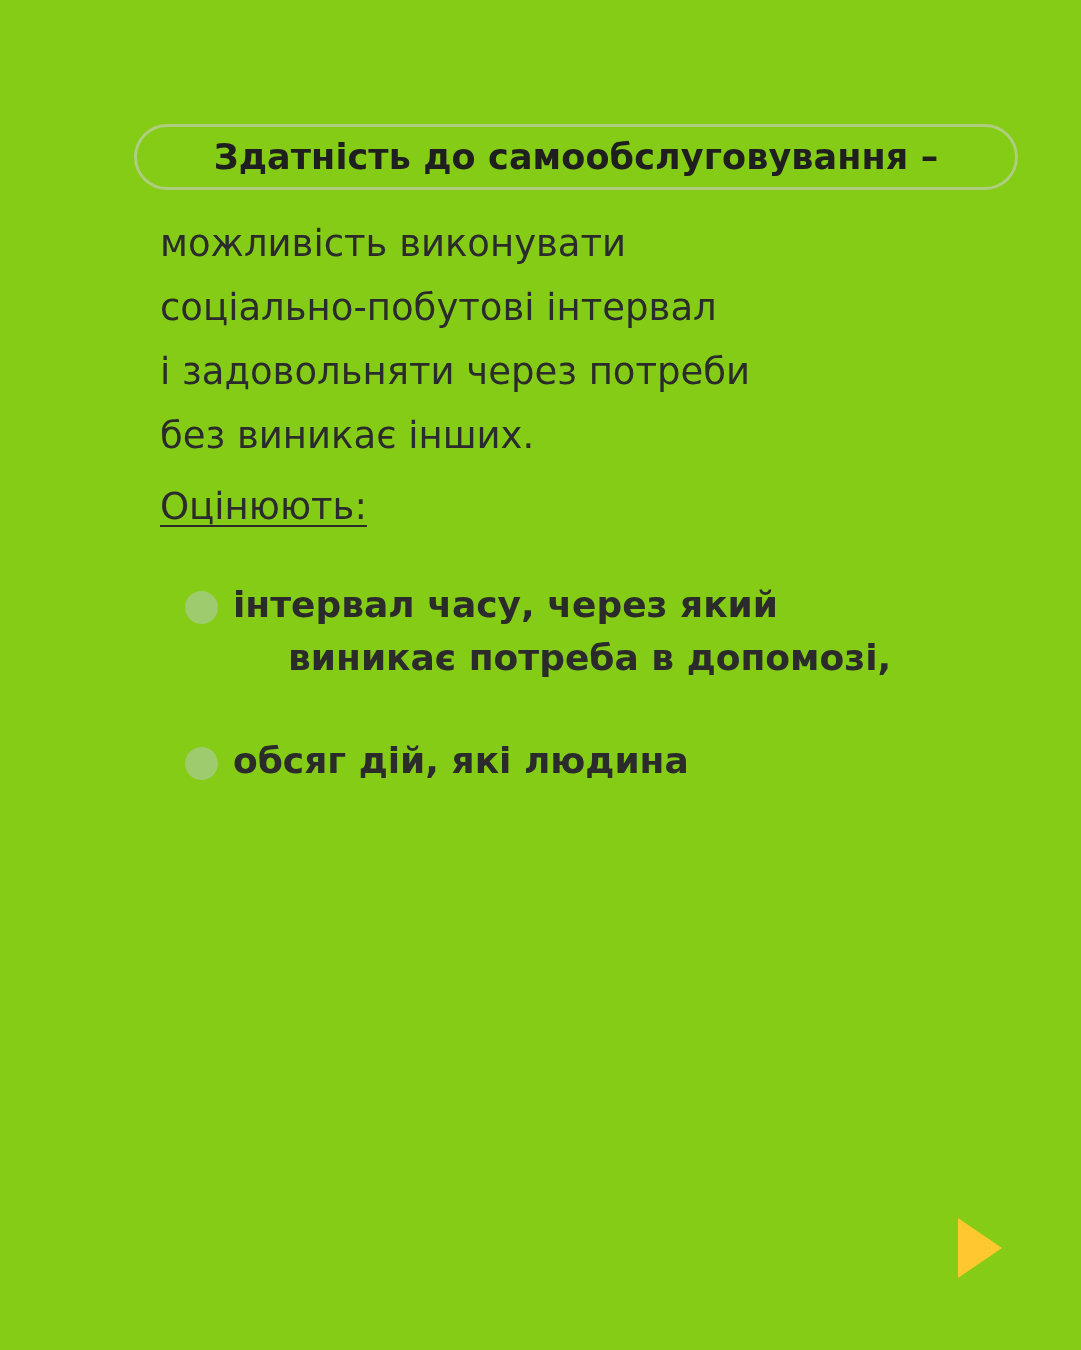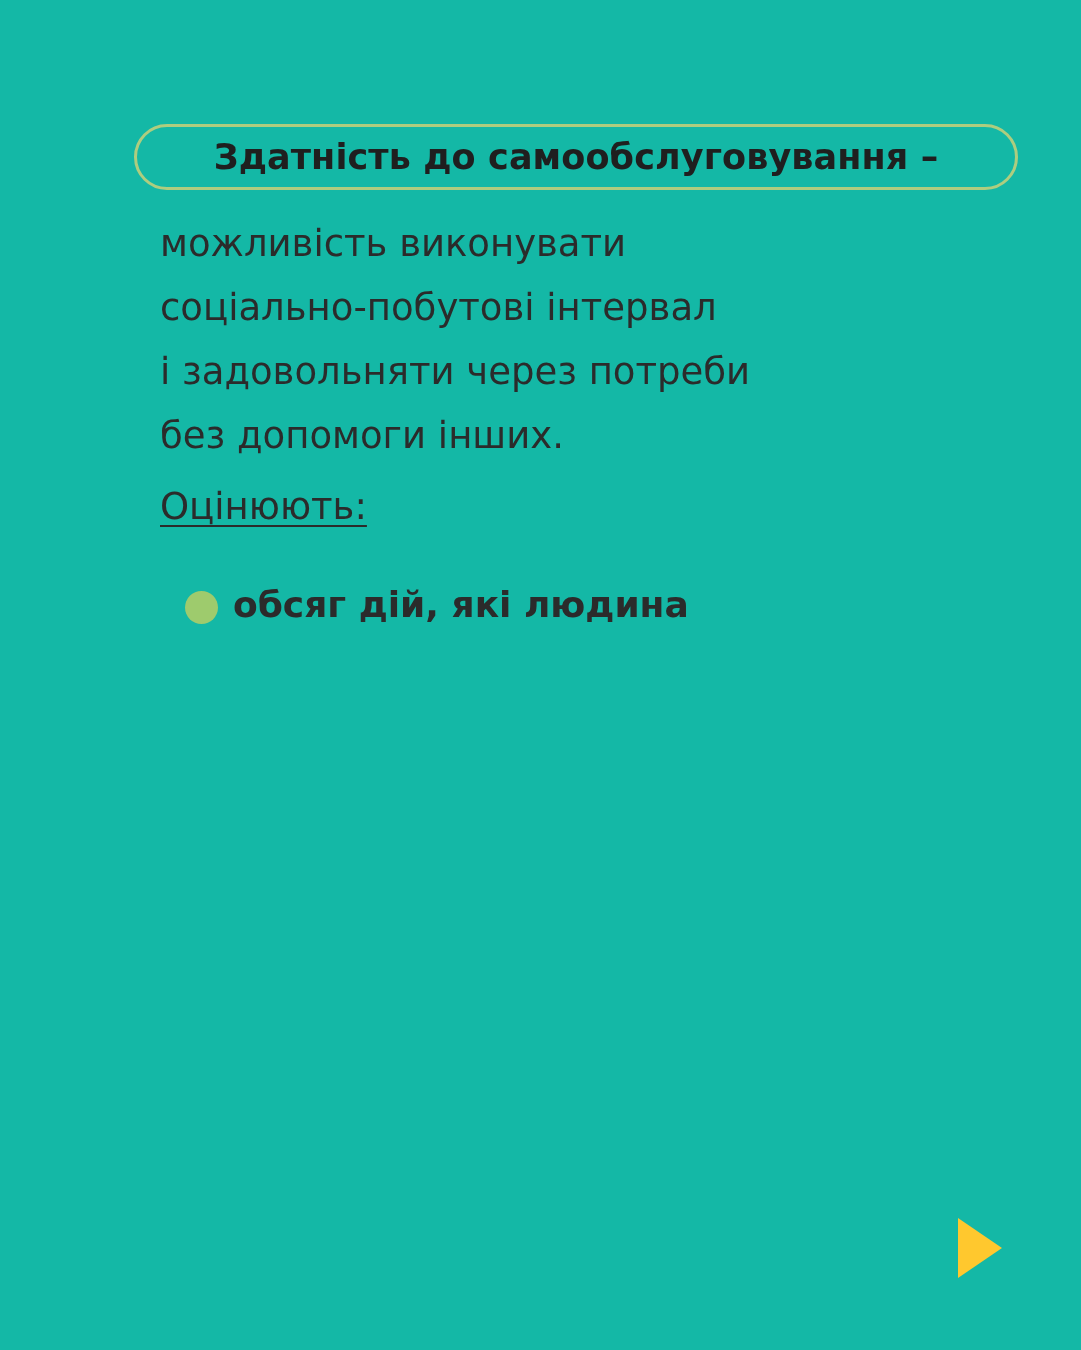--- a/index.html
+++ b/index.html
@@ -12,21 +12,21 @@
     height: 1350px;
     position: relative;
     font-family: "DejaVu Sans", "Liberation Sans", sans-serif;
     color: #2b2b2b;
     overflow: hidden;
   }
 
   .slide {
     position: absolute;
     inset: 0;
-    background: #14b8a6;
+    background: #84cc16;
   }
 
   
   .title-pill {
     position: absolute;
     left: 134px;
     top: 124px;
     width: 884px;
     height: 66px;
     box-sizing: border-box;
@@ -126,27 +126,32 @@
 <div class="slide">
 
   <div class="title-pill">
     <span class="title-text">Здатність до самообслуговування –</span>
   </div>
 
   <div class="body-block">
     <div class="body-line">можливість виконувати</div>
     <div class="body-line">соціально-побутові інтервал</div>
     <div class="body-line">і задовольняти через потреби</div>
-    <div class="body-line">без допомоги інших.</div>
+    <div class="body-line">без виникає інших.</div>
   </div>
 
   <div class="evaluate-label">Оцінюють:</div>
 
   <div class="bullets">
 
+    <div class="bullet-item">
+      <span class="bullet-dot"></span>
+      <div class="bullet-line">інтервал часу, через який</div>
+      <div class="bullet-line indent">виникає потреба в допомозі,</div>
+    </div>
 
     <div class="bullet-item">
       <span class="bullet-dot"></span>
       <div class="bullet-line">обсяг дій, які людина</div>
     </div>
 
   </div>
 
   <div class="next-arrow"></div>
 

